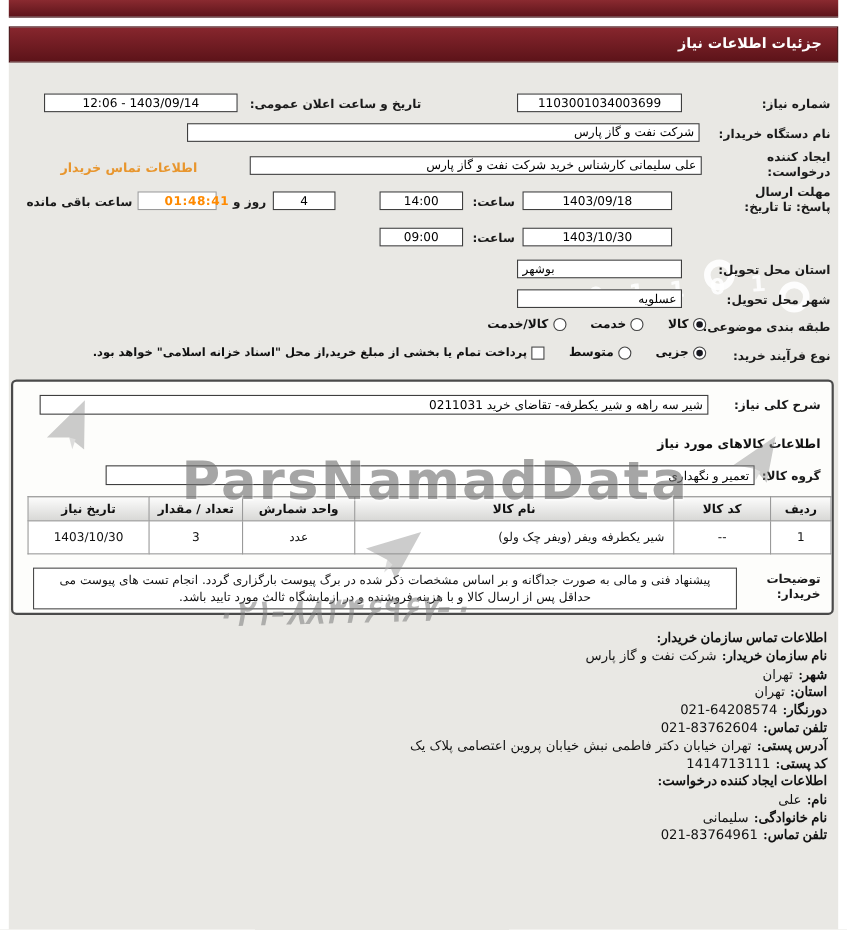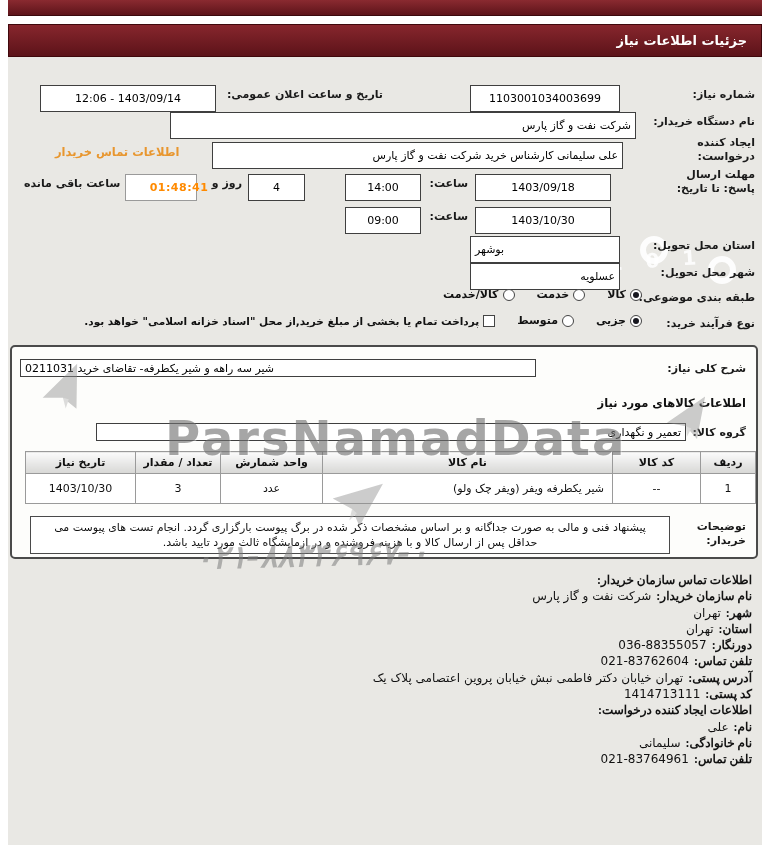--- a/index.html
+++ b/index.html
@@ -14,21 +14,21 @@
     background:linear-gradient(#8a2a30,#5d141a); border-bottom:1px solid #3c090d; }
   .titlebar { position:absolute; left:8px; top:24px; width:754px; height:33px;
     background:linear-gradient(#87262d,#5c1319); border:1px solid #40080c;
     color:#fff; font-size:13px; font-weight:bold; line-height:31px; padding:0 14px; }
   .graybg { position:absolute; left:8px; top:57px; width:754px; height:788px; background:#e9e8e4; }
 
   .lbl { position:absolute; font-size:11px; font-weight:bold; color:#1a1a1a;
     white-space:nowrap; text-align:right; z-index:2; }
   .lbl.wrap { white-space:normal; line-height:13.5px; }
 
-  .inp { position:absolute; height:27px; background:#fff; border:1px solid #3f3f3f;
+  .inp { position:absolute; height:17px; background:#fff; border:1px solid #3f3f3f;
     font-size:11px; color:#000; padding:0 4px; display:flex; align-items:center; z-index:2; }
   .inp.center { justify-content:center; }
   .num { direction:ltr; unicode-bidi:isolate; }
   .timer { color:#ff8a00; font-weight:bold; border-color:#9a9a9a; letter-spacing:.5px; }
 
   .link { position:absolute; color:#e8962e; font-size:11.5px; font-weight:bold;
     cursor:pointer; z-index:2; white-space:nowrap; }
 
   .groupflex { position:absolute; display:flex; align-items:center; gap:22px; z-index:2; }
   .radio-item { display:flex; align-items:center; gap:4px; font-size:11px; font-weight:bold; white-space:nowrap; }
@@ -94,21 +94,21 @@
   <div class="inp center" style="left:40px; top:85px; width:176px;">
       <span>1403/09/14 - 12:06</span>
     </div>
 
   <div class="lbl" style="right:15px; top:115px;">نام دستگاه خریدار:</div>
   <div class="inp" style="left:170px; top:112px; width:466px;">
       <span>شرکت نفت و گاز پارس</span>
     </div>
 
   <div class="lbl wrap" style="right:15px; top:136px; width:95px;">ایجاد کننده درخواست:</div>
-  <div class="inp" style="left:212px; top:142px; width:411px;">
+  <div class="inp" style="left:227px; top:142px; width:411px;">
       <span>علی سلیمانی کارشناس خرید شرکت نفت و گاز پارس</span>
     </div>
   <div class="link" style="left:55px; top:145px;">اطلاعات تماس خریدار</div>
 
   <div class="lbl wrap" style="right:15px; top:168px; width:100px;">مهلت ارسال پاسخ: تا تاریخ:</div>
   <div class="inp center" style="left:475px; top:174px; width:136px;">
       <span class="num">1403/09/18</span>
     </div>
   <div class="lbl" style="right:302px; top:177px;">ساعت:</div>
   <div class="inp center" style="left:345px; top:174px; width:76px;">
@@ -168,21 +168,21 @@
       <span>متوسط</span>
     </label>
     <label class="radio-item">
       <span class="checkbox"></span>
       <span class="treasury">پرداخت تمام یا بخشی از مبلغ خرید,از محل "اسناد خزانه اسلامی" خواهد بود.</span>
     </label>
   </div>
 
   <div class="box2">
     <div class="lbl" style="right:10px; top:15px;">شرح کلی نیاز:</div>
-    <div class="inp" style="left:8px; top:12px; width:516px; height:18px;justify-content:flex-end;">
+    <div class="inp" style="left:24px; top:12px; width:608px; height:18px;">
         <span>شیر سه راهه و شیر یکطرفه- تقاضای خرید 0211031</span>
       </div>
 
     <div class="sectitle" style="right:10px; top:49px;">اطلاعات کالاهای مورد نیاز</div>
 
     <div class="lbl" style="right:10px; top:79px;">گروه کالا:</div>
     <div class="inp" style="left:84px; top:76px; width:590px; height:18px;">
         <span>تعمیر و نگهداری</span>
       </div>
 
@@ -232,21 +232,21 @@
     <div class="cline">
         <span class="l">شهر:</span>
         <span class="v">تهران</span>
       </div>
     <div class="cline">
         <span class="l">استان:</span>
         <span class="v">تهران</span>
       </div>
     <div class="cline">
         <span class="l">دورنگار:</span>
-        <span class="v num">036-88355057</span>
+        <span class="v num">021-64208574</span>
       </div>
     <div class="cline">
         <span class="l">تلفن تماس:</span>
         <span class="v num">021-83762604</span>
       </div>
     <div class="cline">
         <span class="l">آدرس پستی:</span>
         <span class="v">تهران خیابان دکتر فاطمی نبش خیابان پروین اعتصامی پلاک یک</span>
       </div>
     <div class="cline">

